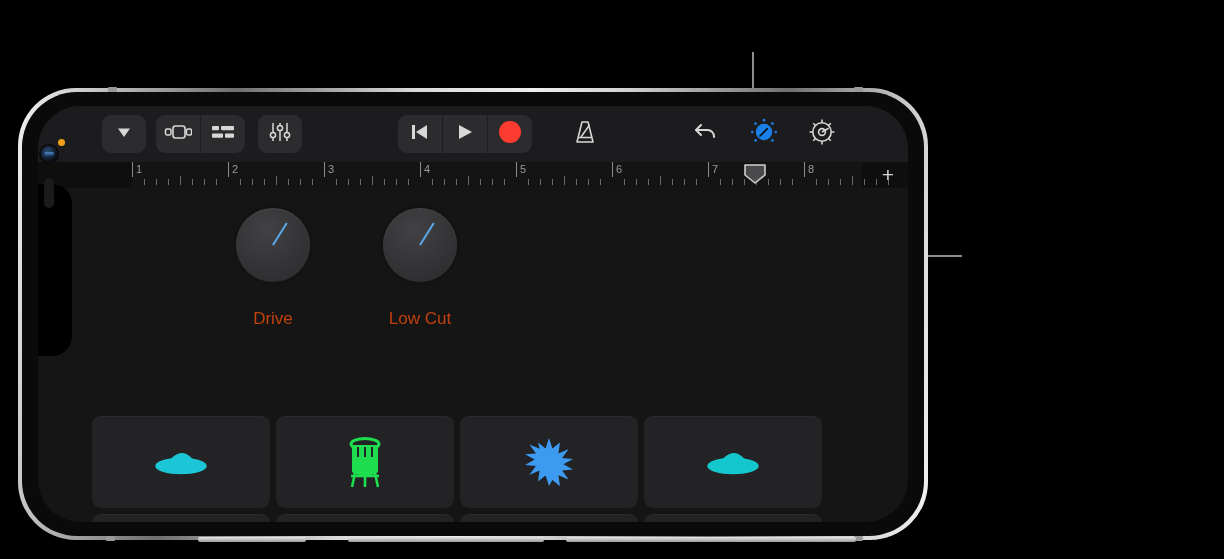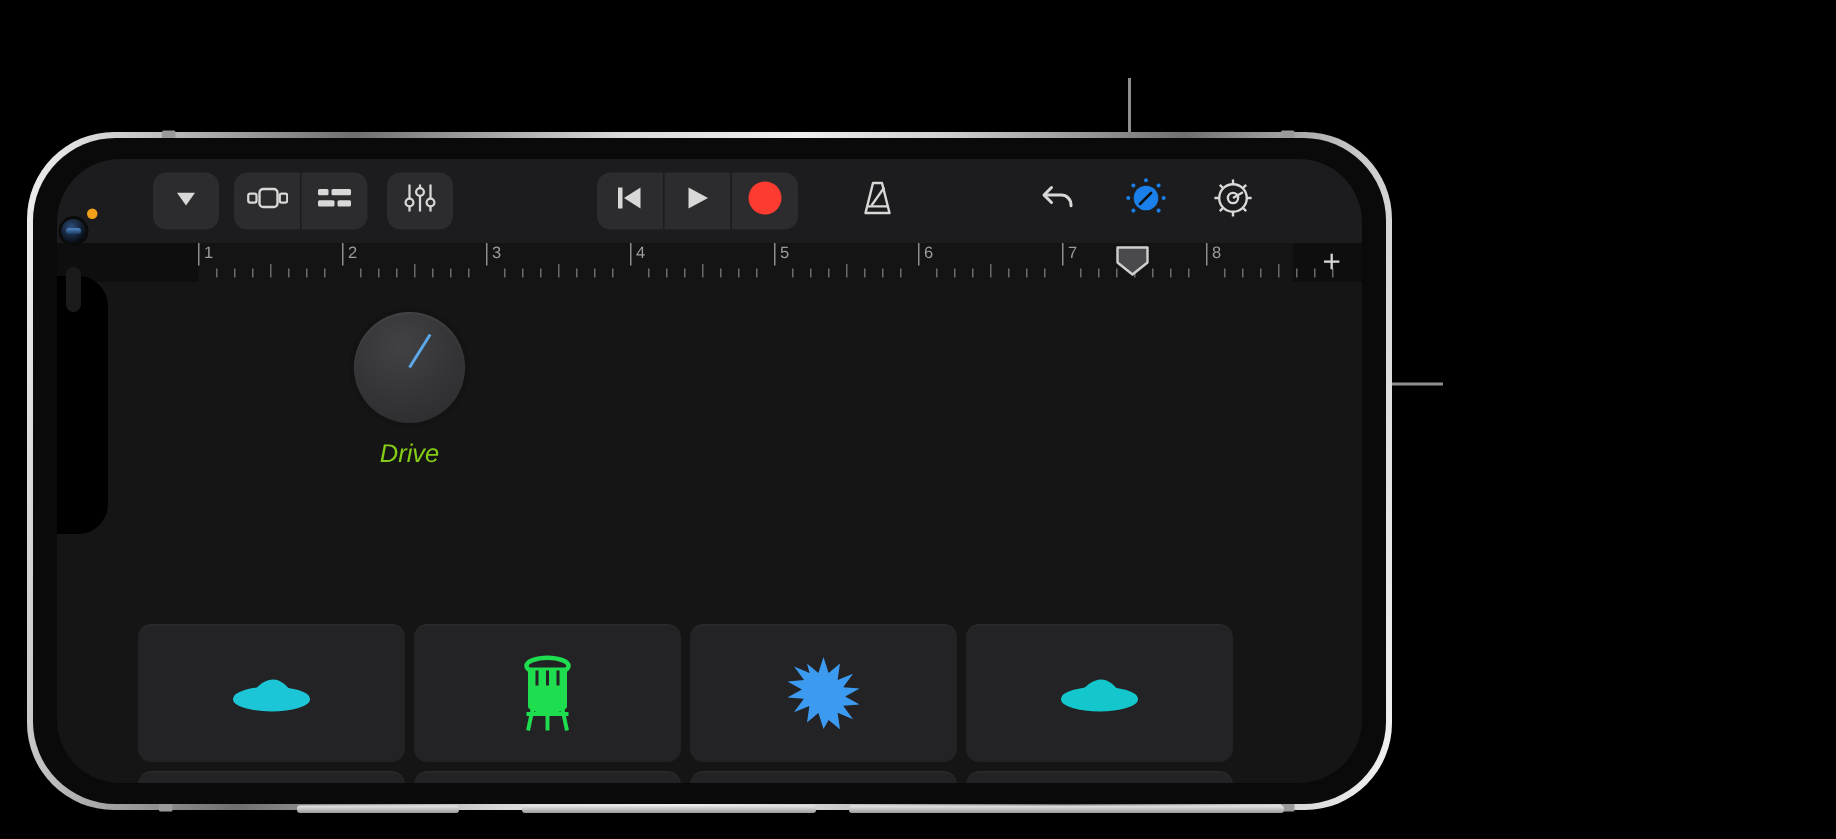--- a/index.html
+++ b/index.html
@@ -68,21 +68,21 @@
   
   .content{position:absolute;left:0;top:82px;right:0;bottom:0;background:#151515;}
   .knobrow{position:absolute;left:196px;top:20px;display:flex;gap:69px;}
   .knobcell{width:78px;display:flex;flex-direction:column;align-items:center;}
   .knob{position:relative;width:74px;height:74px;border-radius:50%;
         background:radial-gradient(circle at 42% 30%,#424244 0%,#343436 55%,#2a2a2c 100%);
         box-shadow:0 0 0 3px #131314, inset 0 1px 2px rgba(255,255,255,.07);}
   .knob.active{box-shadow:0 0 0 3px #131314;}
   .knob-ring{position:absolute;left:-5px;top:-5px;width:84px;height:84px;}
   .knob-ptr{position:absolute;left:50%;top:50%;width:2px;background:#5ba7e8;transform-origin:50% 0;}
-  .knob-lbl{margin-top:11px;font-size:17px;color:#84cc16;white-space:nowrap;font-style:italic;}
+  .knob-lbl{margin-top:27px;font-size:17px;color:#c2410c;white-space:nowrap;}
 
   
   .pads{position:absolute;left:54px;top:228px;display:grid;grid-template-columns:repeat(4,178px);
         grid-template-rows:92px 92px;gap:6px;}
   .pad{background:#232325;border-radius:9px;display:flex;align-items:center;justify-content:center;
        box-shadow:inset 0 1px 0 rgba(255,255,255,.04);}
   .pad svg{display:block;}
 </style>
 </head>
 <body>
@@ -332,20 +332,26 @@
 
         <div class="content">
 
           <div class="knobrow" id="knob-row">
               <div class="knobcell">
                 <div class="knob">
                   <div class="knob-ptr" style="height: 26px; transform: translate(-50%, 0px) rotate(-148deg);"></div>
                 </div>
                 <div class="knob-lbl">Drive</div>
               </div>
+              <div class="knobcell">
+                <div class="knob">
+                  <div class="knob-ptr" style="height: 26px; transform: translate(-50%, 0px) rotate(-148deg);"></div>
+                </div>
+                <div class="knob-lbl">Low Cut</div>
+              </div>
             </div>
 
           <div class="pads" id="pad-grid">
               <div class="pad">
                 <span>
                   <svg width="54" height="34" viewBox="0 0 54 34">
                     <ellipse cx="27" cy="21" rx="25" ry="7.5" fill="#1cc6d6"></ellipse>
                     <path d="M12 20c5-8 11-12 16-12s10 4 14 11z" fill="#1cc6d6"></path>
                     <ellipse cx="27" cy="21" rx="25" ry="7.5" fill="none" stroke="#1cc6d6" stroke-width="1.5"></ellipse>
                   </svg>

